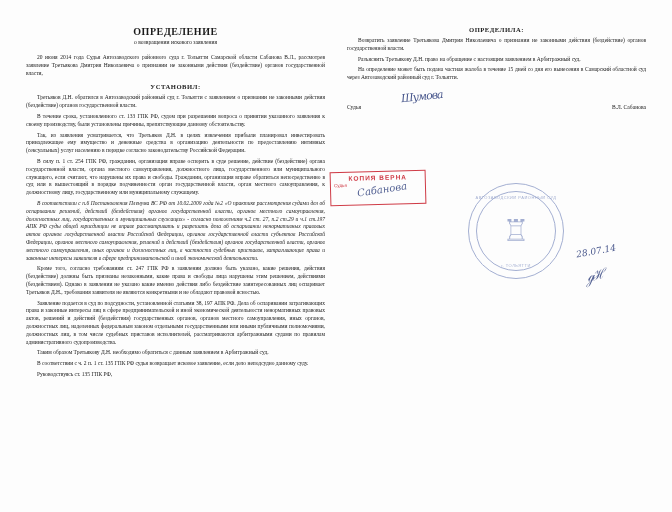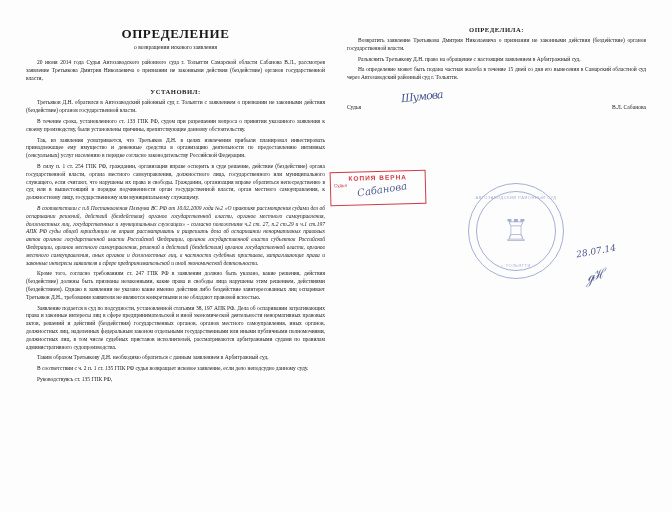--- a/index.html
+++ b/index.html
@@ -29,21 +29,21 @@
   }
   .col-left {
     width: 300px;
   }
   .col-right {
     width: 300px;
   }
   .doc-title {
     text-align: center;
     font-weight: bold;
-    font-size: 13px;
+    font-size: 10px;
     letter-spacing: 0.6px;
     margin: 0 0 2px 0;
   }
   .doc-subtitle {
     text-align: center;
     font-size: 5.6px;
     margin: 0 0 9px 0;
   }
   p.body {
     font-size: 5.5px;

